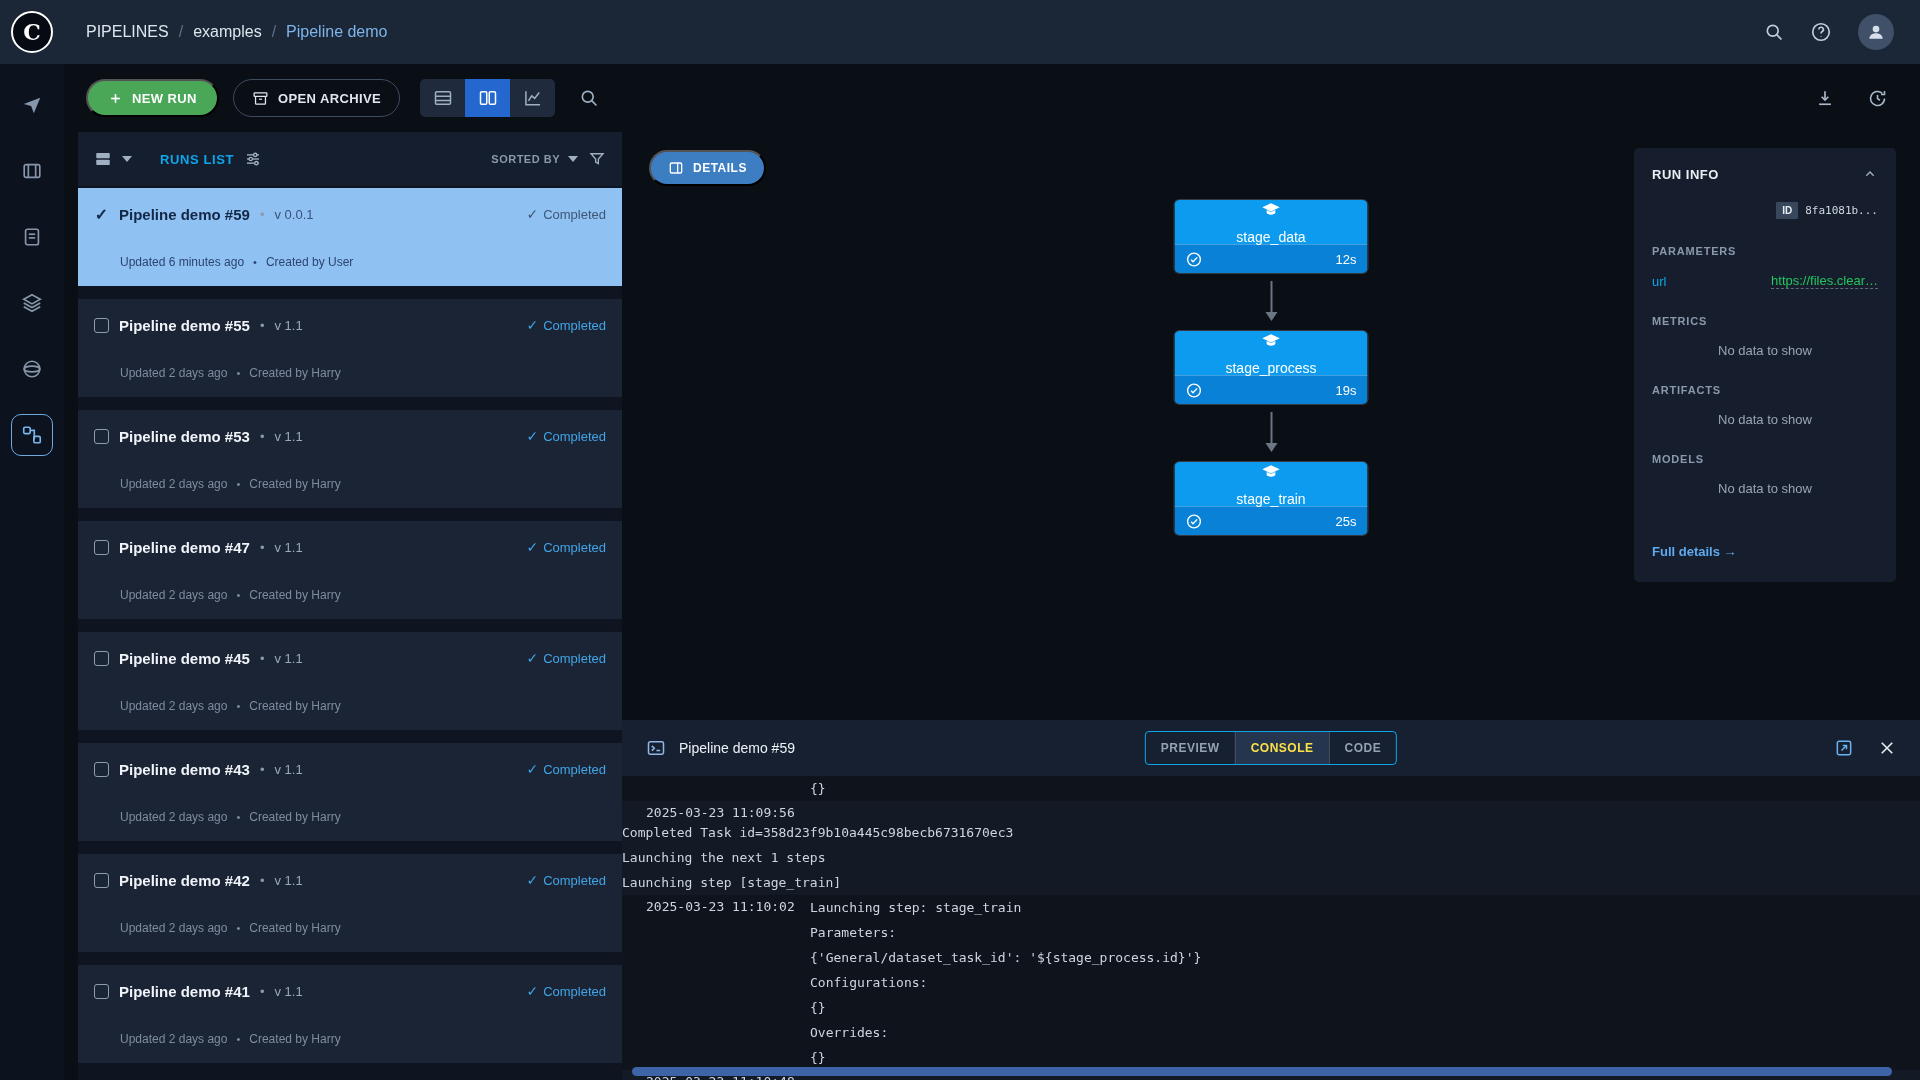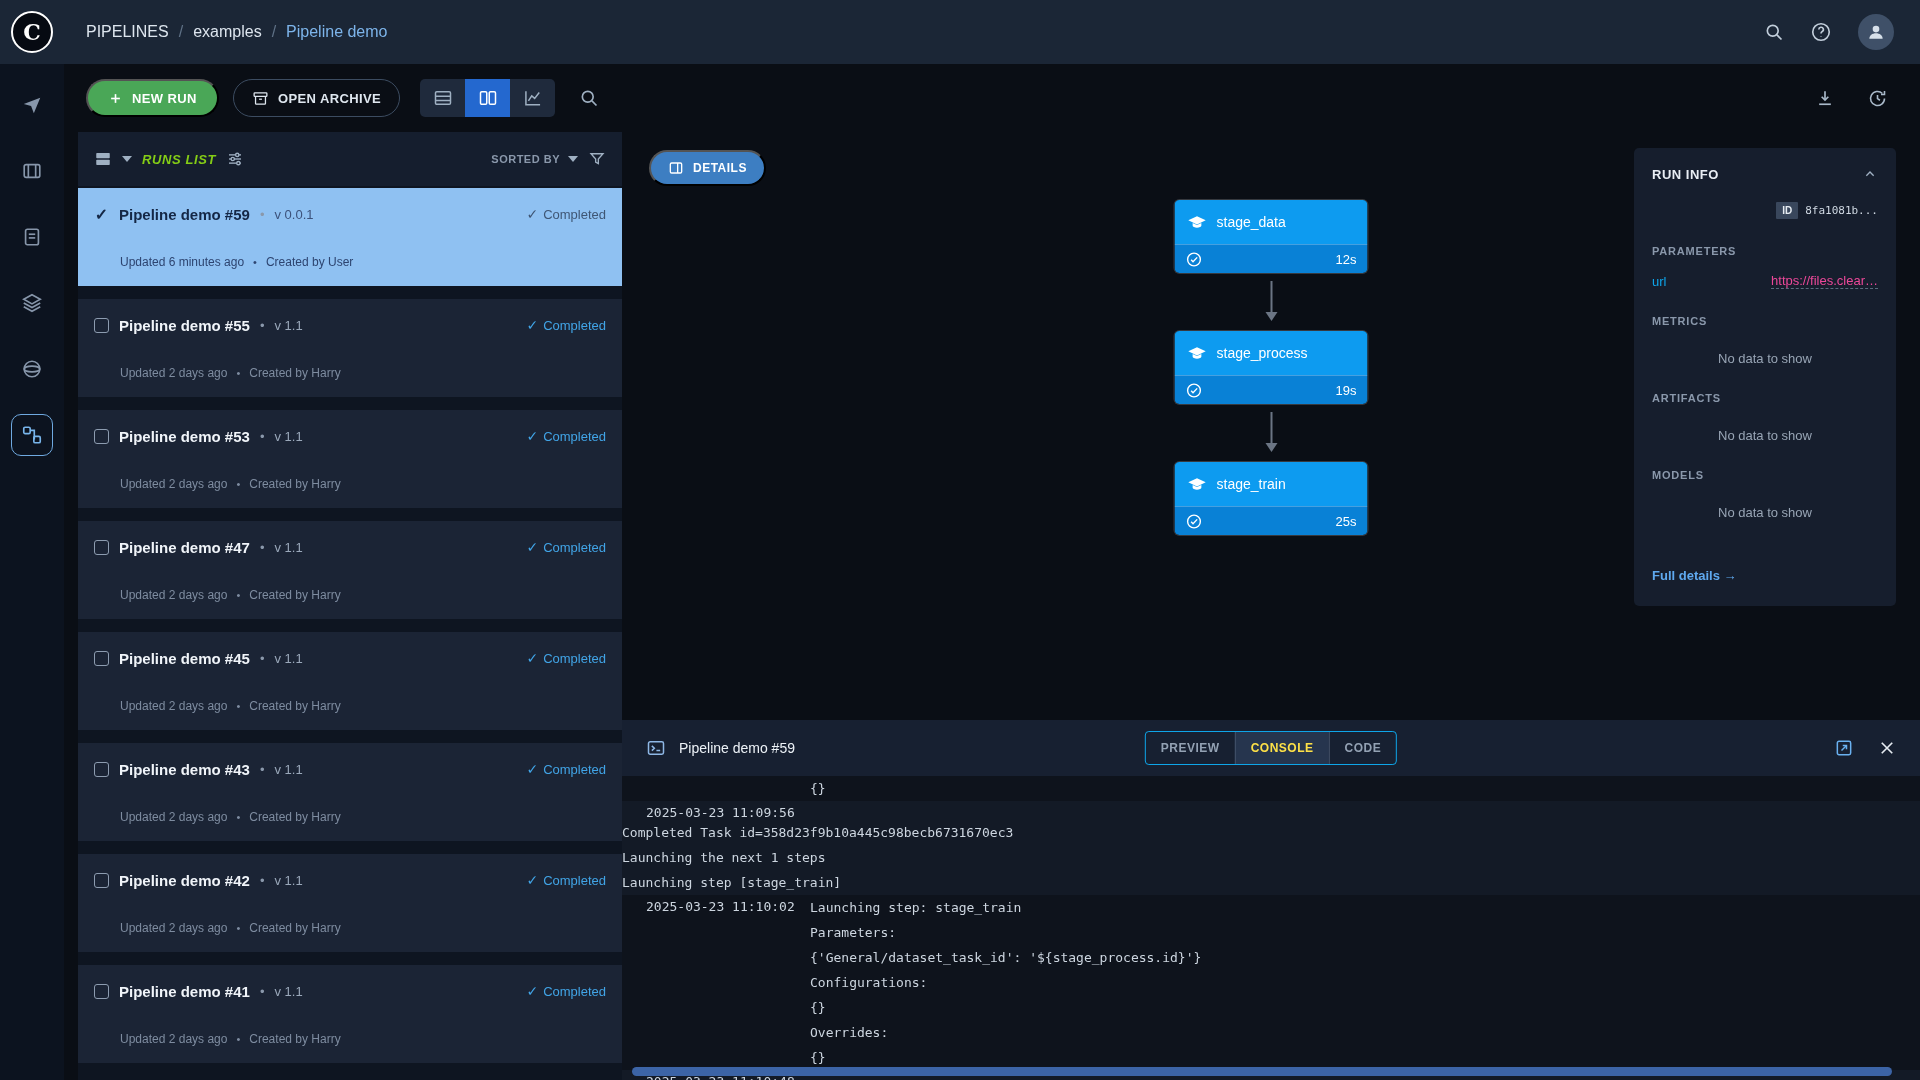--- a/index.html
+++ b/index.html
@@ -34,21 +34,21 @@
   .view-btn { width:45px; height:38px; display:flex; align-items:center; justify-content:center; background:#1f2a3c; color:#9fb0c2; cursor:pointer; }
   .view-btn.active { background:#2468cf; color:#fff; }
   .toolbar-search { margin-left:24px; color:#9fb0c2; cursor:pointer; }
   .toolbar-right { margin-left:auto; display:flex; gap:32px; padding-right:32px; color:#a9b9c9; }
 
   
   .runs-panel { position:absolute; top:132px; left:78px; width:544px; bottom:0; background:#0e1521; display:flex; flex-direction:column; z-index:10; }
   .runs-header { height:54px; flex:none; background:#151e2e; display:flex; align-items:center; gap:10px; padding:0 16px; }
   .header-ic { color:#9fb0c2; display:flex; align-items:center; cursor:pointer; }
   .caret { width:0; height:0; border-left:5px solid transparent; border-right:5px solid transparent; border-top:6px solid #9fb0c2; }
-  .runs-title { font-size:13px; font-weight:bold; letter-spacing:.6px; color:#84cc16; margin-left:0;font-style:italic; }
+  .runs-title { font-size:13px; font-weight:bold; letter-spacing:.6px; color:#0ea5e9; margin-left:18px; }
   .sorted-by { margin-left:auto; display:flex; align-items:center; gap:8px; font-size:11px; font-weight:bold; color:#8a98ab; letter-spacing:.5px; cursor:pointer; }
   .runs-scroll { flex:1; overflow:hidden; margin-top:2px; }
   .run-card { height:98px; margin-bottom:13px; background:#1b2435; position:relative; padding:17px 16px 0 16px; cursor:pointer; }
   .rc-top { display:flex; align-items:center; gap:10px; }
   .rc-check { width:15px; height:15px; border:1px solid #8d9cb0; border-radius:3px; flex:none; display:flex; align-items:center; justify-content:center; cursor:pointer; }
   .rc-title { font-size:15px; font-weight:bold; color:#f0f4f9; }
   .rc-dot::before { content:"\2022"; color:#8a98ab; font-size:13px; }
   .rc-ver { font-size:13px; color:#9aa8ba; }
   .rc-status { margin-left:auto; font-size:13px; color:#41a4e6; display:flex; gap:5px; align-items:center; }
   .rc-status::before { content:"\2713"; font-size:14px; }
@@ -60,39 +60,39 @@
   .selected .rc-status { color:#3f5674; }
   .selected .rc-bottom { color:#2d4470; }
   .selected .rc-check { border-color:transparent; color:#142746; font-size:16px; font-weight:bold; }
   .selected .rc-check::before { content:"\2713"; }
 
   
   .graph-area { position:absolute; top:124px; left:622px; right:0; height:588px; background:#0a0e15; }
   .details-btn { position:absolute; top:26px; left:27px; height:36px; border-radius:18px; background:#3d7ec2; color:#fff; font-size:12px; font-weight:bold; letter-spacing:.5px; display:flex; align-items:center; gap:9px; padding:0 17px; cursor:pointer; }
   .dag { position:absolute; top:76px; left:50%; transform:translateX(-50%); display:flex; flex-direction:column; align-items:center; }
   .node { width:193px; border-radius:5px; overflow:hidden; box-shadow:0 0 0 1px rgba(255,255,255,.18); cursor:pointer; }
-  .node-top { height:44px; background:#0d9bf0; display:flex; align-items:center; gap:10px; padding:0 13px; color:#fff; font-size:14px; }
+  .node-top { height:44px; background:#0d9bf0; display:flex; align-items:center; gap:10px; padding:0 13px; color:#fff; font-size:14px;flex-direction:column; }
   .node-bottom { height:29px; background:#0981d6; display:flex; align-items:center; gap:8px; padding:0 11px; color:#fff; font-size:13px; border-top:1px solid rgba(255,255,255,.25);justify-content:space-between; }
   .node-duration { margin-left:auto; }
   .dag-arrow { width:2px; height:38px; background:#6b7584; position:relative; margin:8px 0 12px; }
   .dag-arrow::after { content:""; position:absolute; bottom:-8px; left:-5px; border:6px solid transparent; border-top:9px solid #6b7584; }
 
   
   .run-info { position:absolute; top:24px; right:24px; width:262px; background:#161e2d; border-radius:5px; padding:18px 18px 22px; }
   .ri-header { display:flex; justify-content:space-between; align-items:center; }
   .ri-title { font-size:13px; font-weight:bold; letter-spacing:.5px; color:#e9eef4; }
   .ri-chevron { color:#9fb0c2; cursor:pointer; }
   .ri-id-row { display:flex; justify-content:flex-end; align-items:center; gap:7px; margin-top:20px; }
   .ri-id-badge { background:#39475c; color:#e6ecf2; font-size:10px; font-weight:bold; border-radius:1px; padding:3px 6px; }
   .ri-id-value { font-family:"DejaVu Sans Mono", monospace; font-size:11px; color:#cfd8e2; cursor:pointer; }
   .ri-label { margin-top:26px; font-size:11px; font-weight:bold; color:#8a98ab; letter-spacing:.8px; }
   .ri-param-row { display:flex; justify-content:space-between; align-items:flex-end; margin-top:16px; font-size:13px; }
   .ri-param-key { color:#0ea5e9; }
-  .ri-param-val { color:#ec4899; border-bottom:1px dashed #5a6a7d; max-width:150px; white-space:nowrap; overflow:hidden; cursor:pointer;margin-left:48px; }
-  .ri-empty { text-align:center; margin-top:24px; font-size:13px; color:#98a5b5; }
+  .ri-param-val { color:#22c55e; border-bottom:1px dashed #5a6a7d; max-width:150px; white-space:nowrap; overflow:hidden; cursor:pointer;margin-left:48px; }
+  .ri-empty { text-align:center; margin-top:16px; font-size:13px; color:#98a5b5; }
   .ri-link { display:inline-block; margin-top:48px; font-size:13px; font-weight:bold; color:#5fa9ef; cursor:pointer; }
 
   
   .console { position:absolute; top:720px; left:622px; right:0; bottom:0; background:#0e131c; display:flex; flex-direction:column; z-index:15; }
   .console-header { height:56px; flex:none; background:#172031; display:flex; align-items:center; padding:0 24px; position:relative; }
   .ch-icon { color:#8fb8e6; }
   .ch-title { font-size:14px; color:#edf2f7; margin-left:13px; }
   .tabs { position:absolute; left:50%; top:50%; transform:translate(-50%,-50%); display:flex; border:1px solid #0ea5e9; border-radius:4px; overflow:hidden; }
   .tab { padding:9px 15px; font-size:12px; font-weight:bold; letter-spacing:.5px; color:#93a1b3; cursor:pointer; }
   .tab.active { background:#26354e; color:#fde047; }

